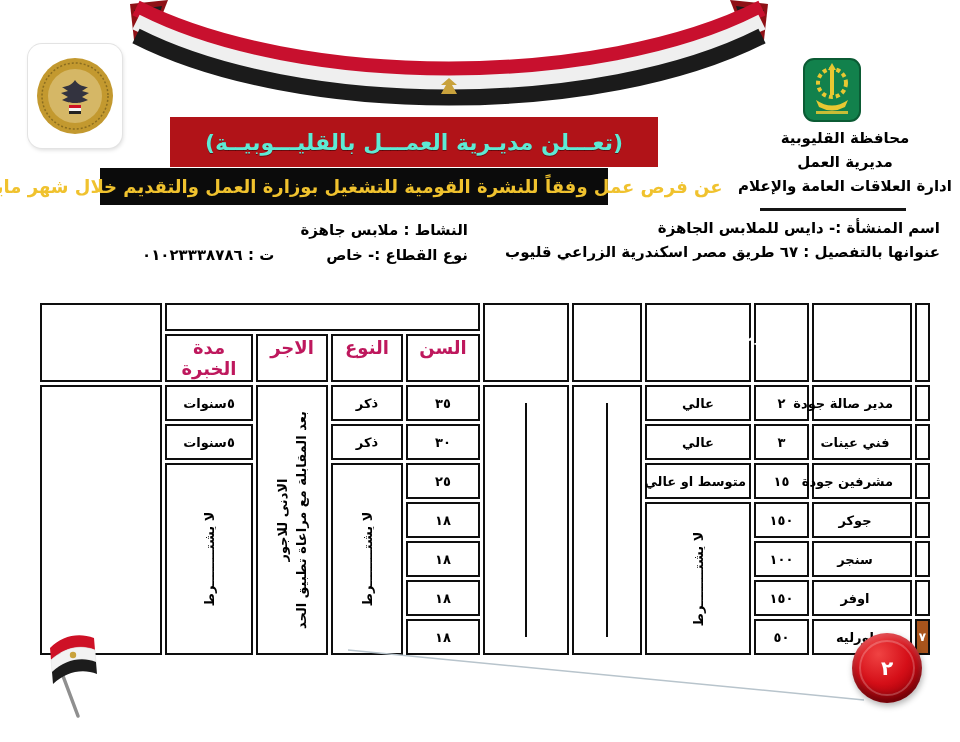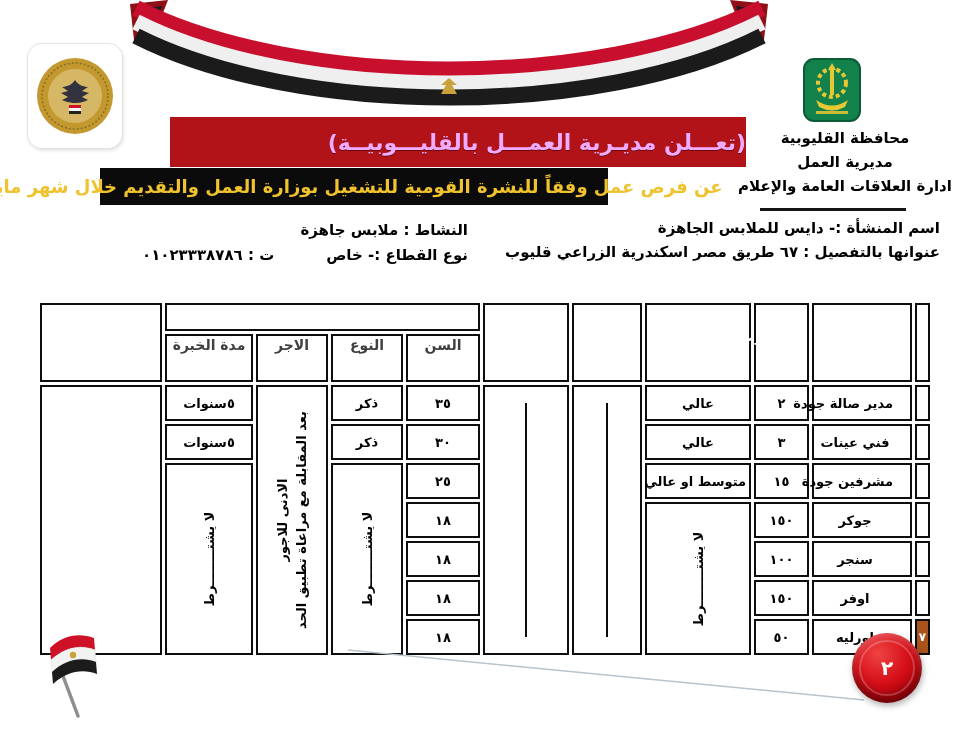--- a/index.html
+++ b/index.html
@@ -11,22 +11,22 @@
 
   
   .ribbon{left:128px;top:0;width:642px;height:118px;}
   .seal-card{left:28px;top:44px;width:94px;height:104px;background:#fff;border-radius:14px;
              box-shadow:0 0 0 1px #e3e3e3,1px 2px 4px rgba(0,0,0,.15);}
   .gov-logo{left:803px;top:58px;width:58px;height:64px;}
 
   .org-block{left:734px;top:126px;width:222px;text-align:center;font-weight:bold;
              font-size:15px;line-height:24px;}
 
-  .title-banner{left:170px;top:117px;width:576px;height:50px;background:#B11318;
-    color:#f0abfc;display:flex;align-items:center;justify-content:flex-start;
+  .title-banner{left:170px;top:117px;width:488px;height:50px;background:#B11318;
+    color:#5eead4;display:flex;align-items:center;justify-content:center;
     font-size:22px;font-weight:bold;white-space:nowrap;letter-spacing:1px;
     text-shadow:0 1px 0 rgba(0,0,0,.4);}
   .subtitle-banner{left:100px;top:168px;width:508px;height:37px;background:#0B0B0B;
     color:#F0C22E;display:flex;align-items:center;justify-content:center;
     font-size:18px;font-weight:bold;white-space:nowrap;}
   .hr-line{left:760px;top:208px;width:146px;height:3px;background:#151515;}
 
   
   .info{font-size:15px;font-weight:bold;white-space:nowrap;}
   .inf-est{right:20px;top:219px;margin-left:12px;}
@@ -36,21 +36,21 @@
   .inf-phone{left:142px;top:246px;}
 
   
   table.jobs{position:absolute;left:37px;top:300px;width:896px;
     border-collapse:separate;border-spacing:3px;table-layout:fixed;}
   table.jobs th,table.jobs td{border:2px solid #0e0e0e;background:#fff;
     font-weight:bold;text-align:center;overflow:visible;}
   th.hred{background:#C00000;color:#fff;font-size:15px;vertical-align:top;
     padding:3px 1px 0 1px;white-space:pre-line;line-height:19px;}
   th.band{height:24px;vertical-align:middle;padding:0;}
-  th.hsub{background:#fff;color:#404040;font-size:14px;vertical-align:top;
+  th.hsub{background:#fff;color:#be185d;font-size:18px;vertical-align:top;
     height:42px;}
   td.body{font-size:13px;height:30px;vertical-align:middle;padding:1px 3px;white-space:nowrap;}
   td.serial{background:#C00000;color:#fff;font-size:12px;padding:0;}
   td.serial.last{background:#A8541C;}
   td.jobcell{text-align:right;padding-right:17px;}
   td.vcell{position:relative;}
   .vt{position:absolute;top:50%;left:50%;transform:translate(-50%,-50%) rotate(-90deg);
       white-space:nowrap;font-size:13px;font-weight:bold;}
   .vt2{line-height:19px;text-align:center;}
   .vt2 div{white-space:nowrap;}

